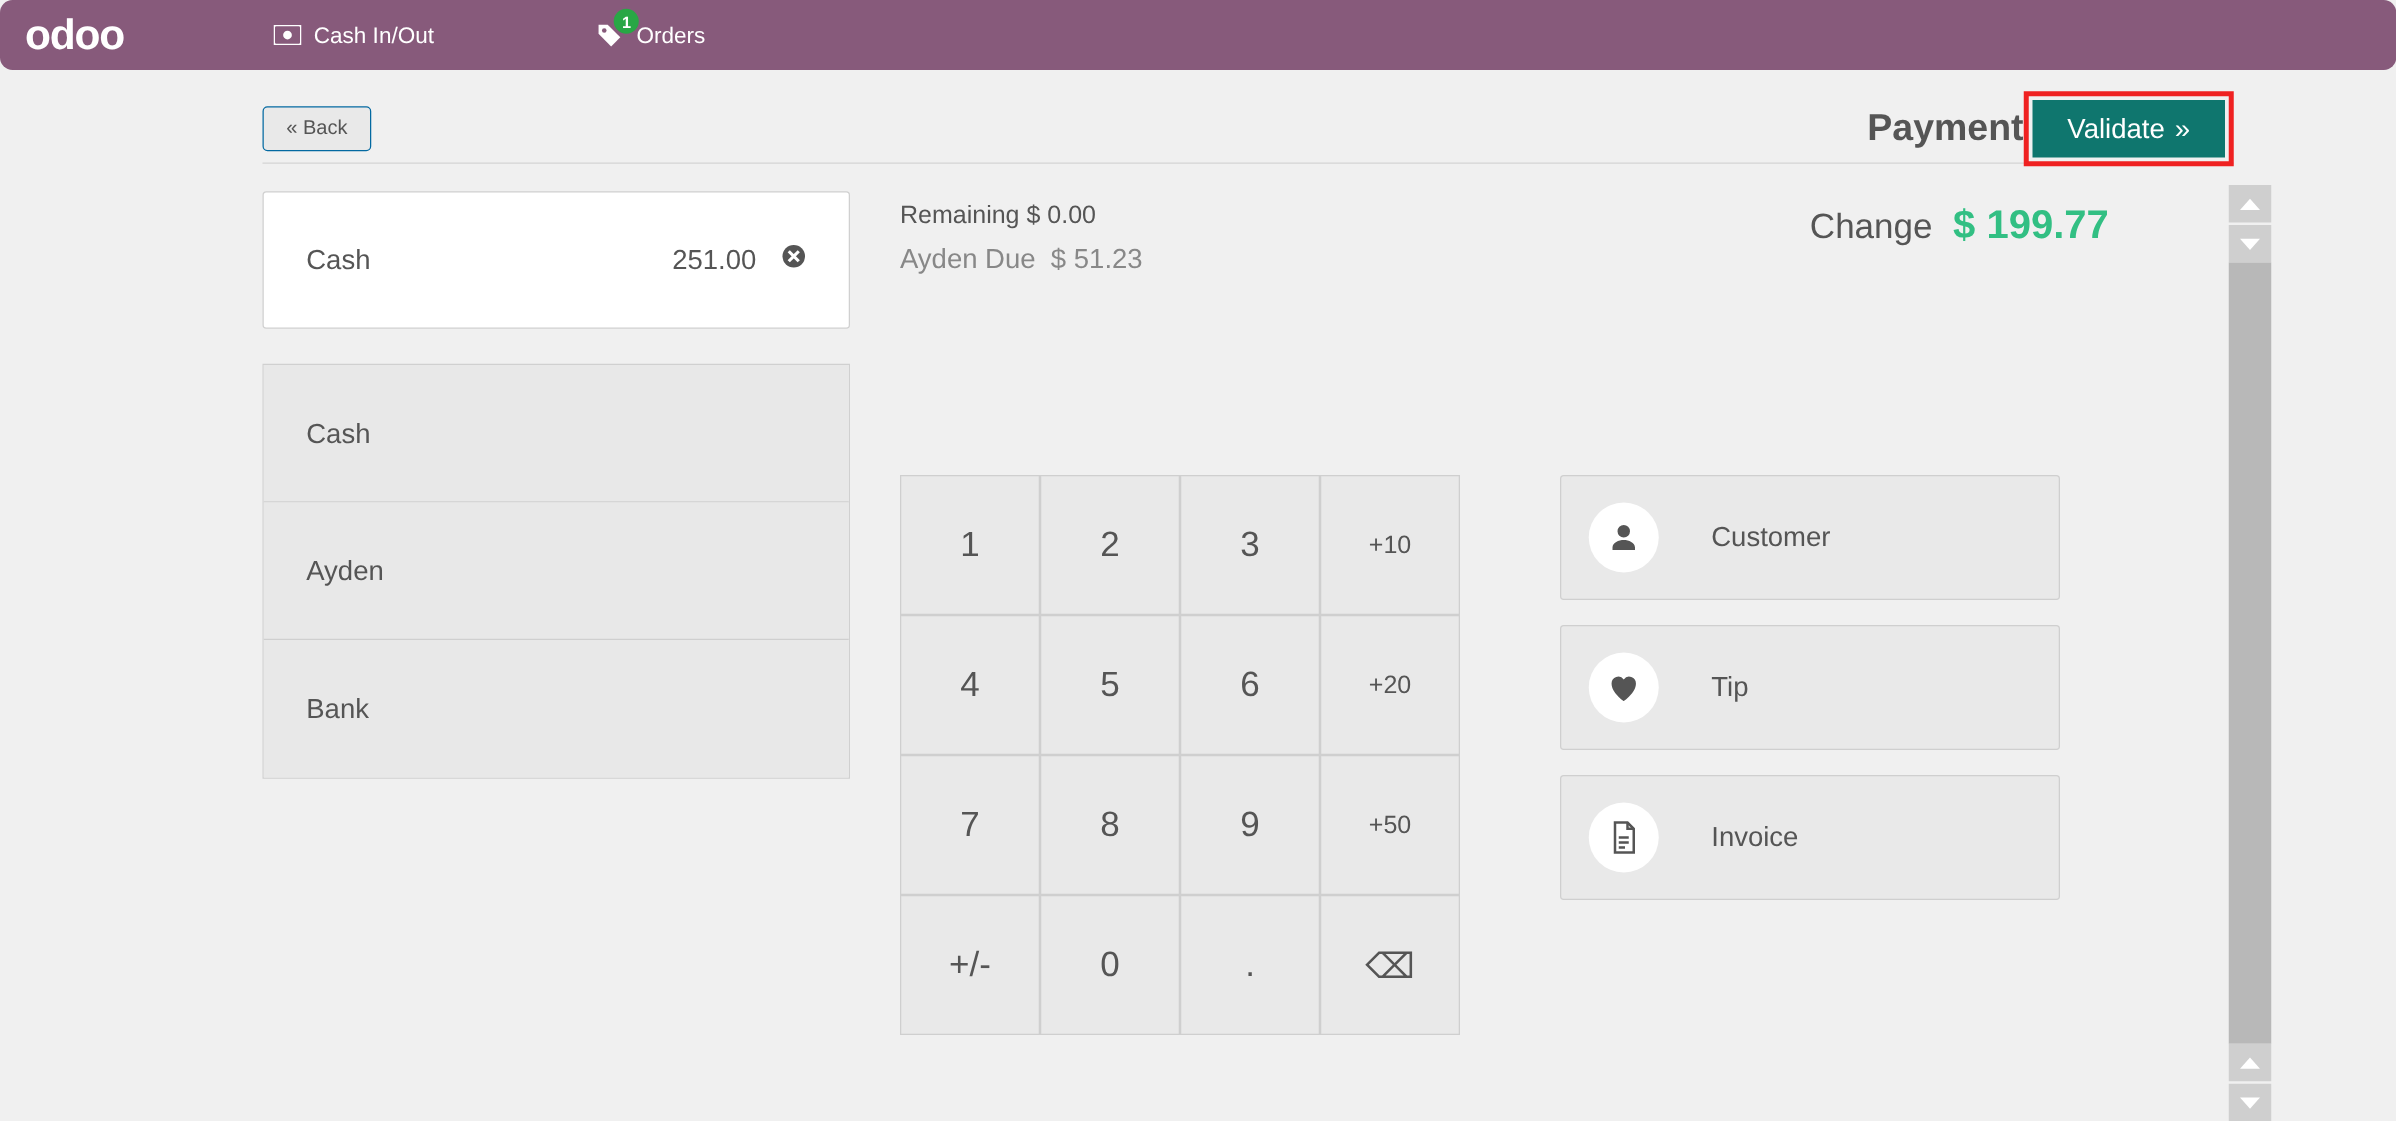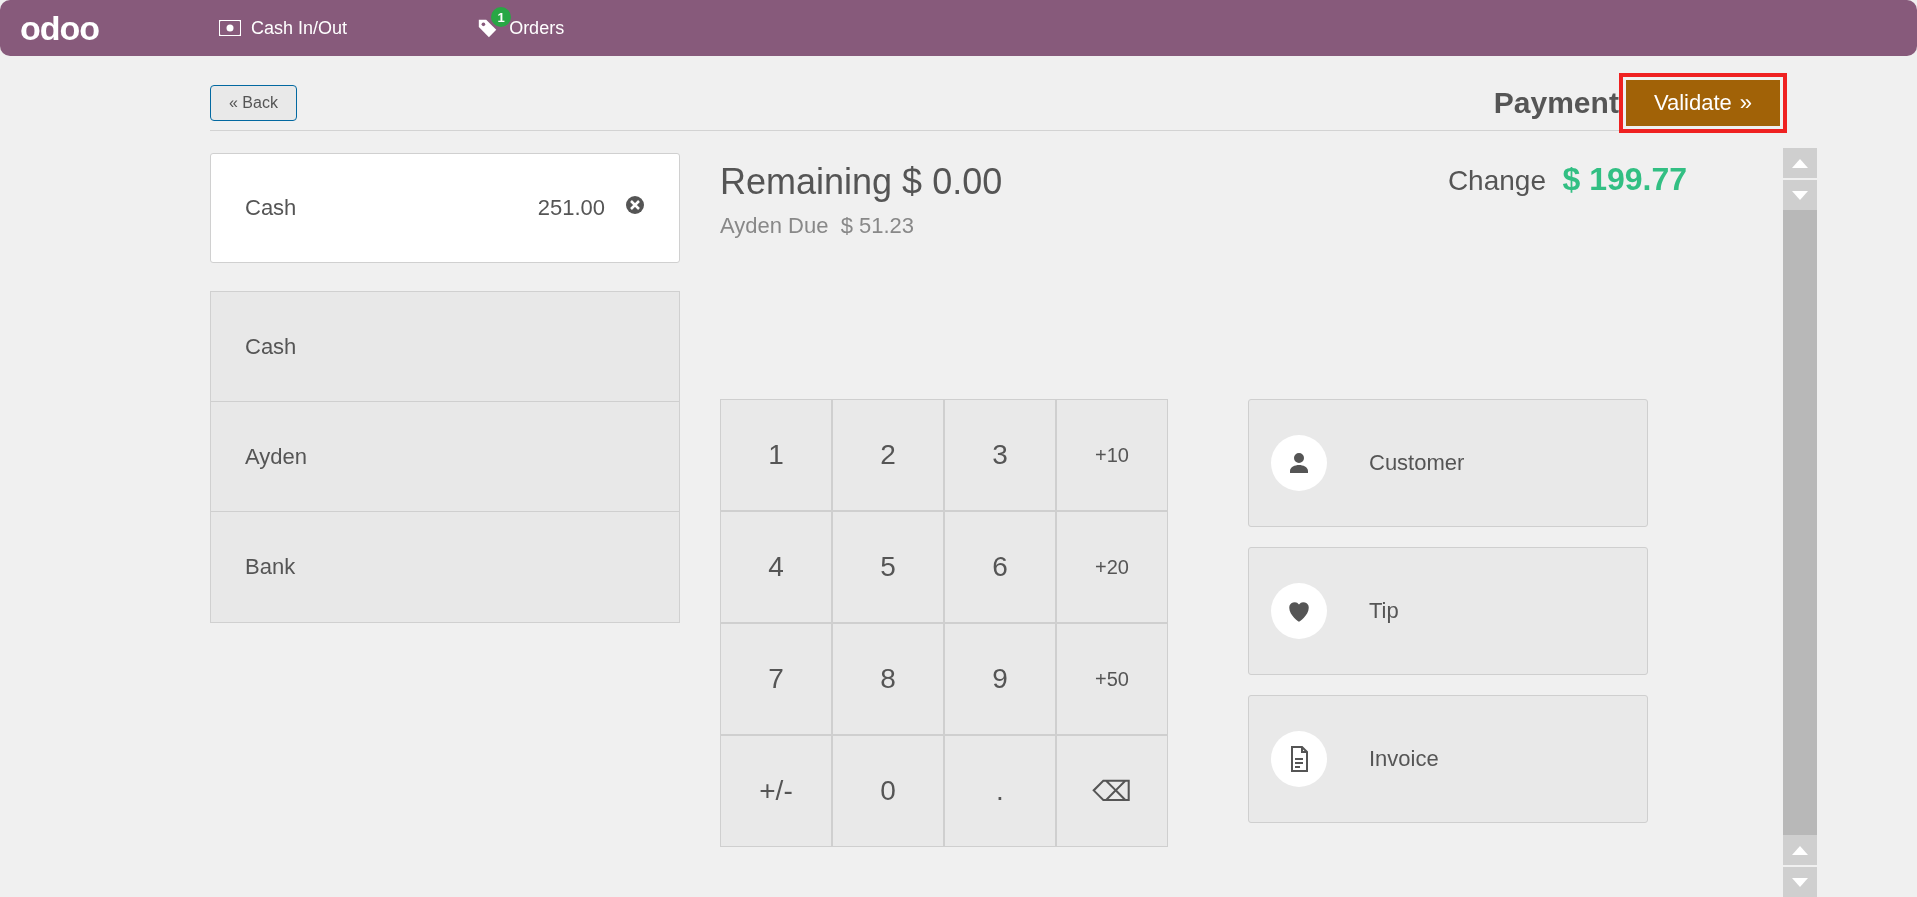--- a/index.html
+++ b/index.html
@@ -15,49 +15,49 @@
 .user { font-size:17px; margin-right:26px; }
 .wifi { margin-right:28px; }
 .close-top { display:flex; align-items:center; font-size:16px; cursor:pointer; }
 
 
 .main { position:absolute; left:210px; top:75px; right:130px; bottom:0; }
 .hdr { display:flex; align-items:center; height:56px; border-bottom:1px solid #d3d3d3; }
 .back-btn { background:#e9e9e9; border:1px solid #0369a1; border-radius:4px; padding:8px 18px; font-size:16px; color:#555; cursor:pointer; font-weight:500; }
 .title { flex:1; text-align:right; font-size:30px; color:#555; font-weight:600; }
 .validate-wrap { border:4px solid #ef2121; padding:3px; }
-.validate-btn { background:#a16207; color:#fff; font-size:22px; padding:10px 28px; border:none; cursor:pointer; font-weight:500; display:flex; align-items:center; }
+.validate-btn { background:#0f766e; color:#fff; font-size:22px; padding:10px 28px; border:none; cursor:pointer; font-weight:500; display:flex; align-items:center; }
 .validate-btn .chev { margin-left:8px; }
 
 
 .content { display:flex; margin-top:22px; }
 .left { width:470px; }
 .paid-line { background:#fff; border:1px solid #d0d0d0; border-radius:3px; height:110px; display:flex; align-items:center; padding:0 34px; font-size:22px; color:#555; margin-bottom:28px; }
 .paid-line .pl-amount { margin-left:auto; margin-right:20px; font-size:22px; }
 .paid-line .pl-del { color:#555; cursor:pointer; }
 
 .method-list { border:1px solid #d0d0d0; }
 .method { height:110px; display:flex; align-items:center; padding:0 34px; font-size:22px; color:#555; background:#e8e8e8; border-bottom:1px solid #cfcfcf; cursor:pointer; }
 .method:last-child { border-bottom:none; }
 
 .mid { flex:1; padding:0 40px; position:relative; }
 .info { display:flex; align-items:flex-start; margin-bottom:10px; padding-right:60px; padding-top:8px; }
 .info-left { color:#555; }
-.remain { font-size:36px; }
+.remain { font-size:20px; }
 .due { font-size:22px; color:#888; margin-top:10px; }
 .info-right { margin-left:auto; text-align:left; }
 .change-lbl { font-size:28px; color:#555; }
 .change-val { font-size:32px; color:#32bf83; font-weight:700; margin-left:12px; }
 
 .kp-area { display:flex; margin-top:160px;}
 .keypad { display:grid; grid-template-columns:112px 112px 112px 112px; grid-auto-rows:112px; }
 .kp { background:#e9e9e9; border:1px solid #cfcfcf; display:flex; align-items:center; justify-content:center; font-size:28px; color:#555; cursor:pointer; }
 .kp.fn { font-size:20px; }
 .side { margin-left:80px; width:400px; display:flex; flex-direction:column; gap:20px; }
-.side-btn { background:#e9e9e9; border:1px solid #cfcfcf; border-radius:3px; display:flex; align-items:center; height:128px; padding:0 22px; cursor:pointer; font-size:22px; color:#555; }
+.side-btn { background:#e9e9e9; border:1px solid #cfcfcf; border-radius:3px; display:flex; align-items:center; height:100px; padding:0 22px; cursor:pointer; font-size:22px; color:#555; }
 .side-btn .circ { width:56px; height:56px; border-radius:50%; background:#fff; display:flex; align-items:center; justify-content:center; margin-right:42px; }
 
 
 .sb { position:absolute; right:100px; top:148px; width:34px; bottom:0; }
 .sb .arrow { background:#cfcfcf; height:30px; display:flex; align-items:center; justify-content:center; }
 .sb .track { background:#b8b8b8; flex:1; }
 .sbf { display:flex; flex-direction:column; height:100%; }
 .tri { width:0;height:0;border-left:8px solid transparent;border-right:8px solid transparent; }
 .tri.up{ border-bottom:9px solid #fff; } .tri.down{ border-top:9px solid #fff; }
 

